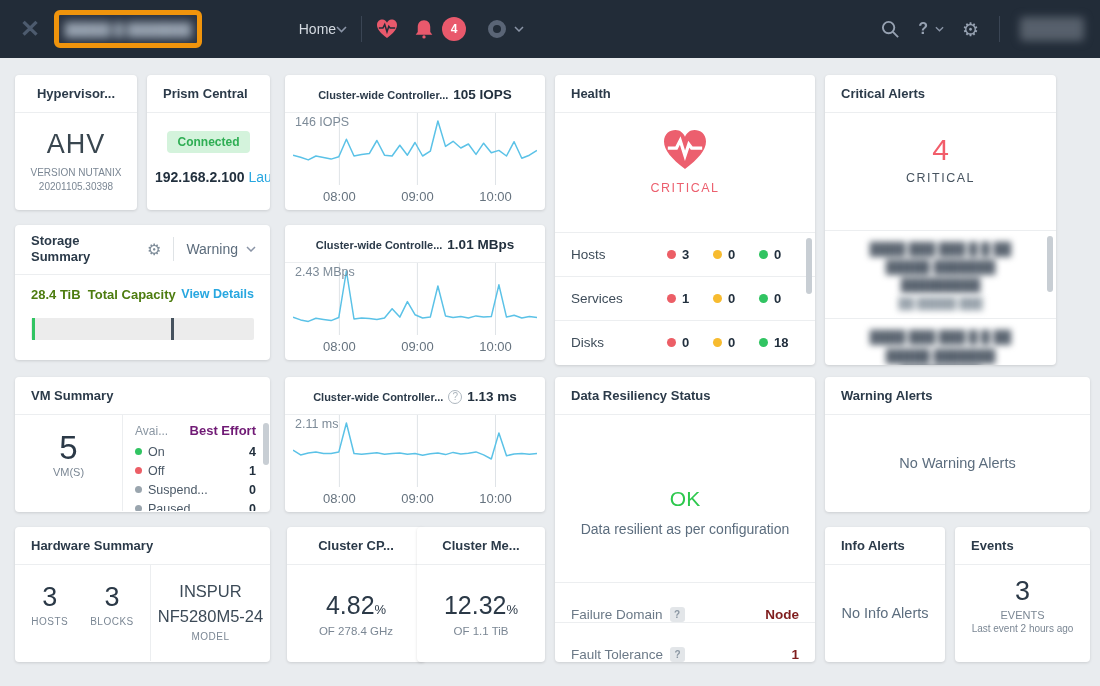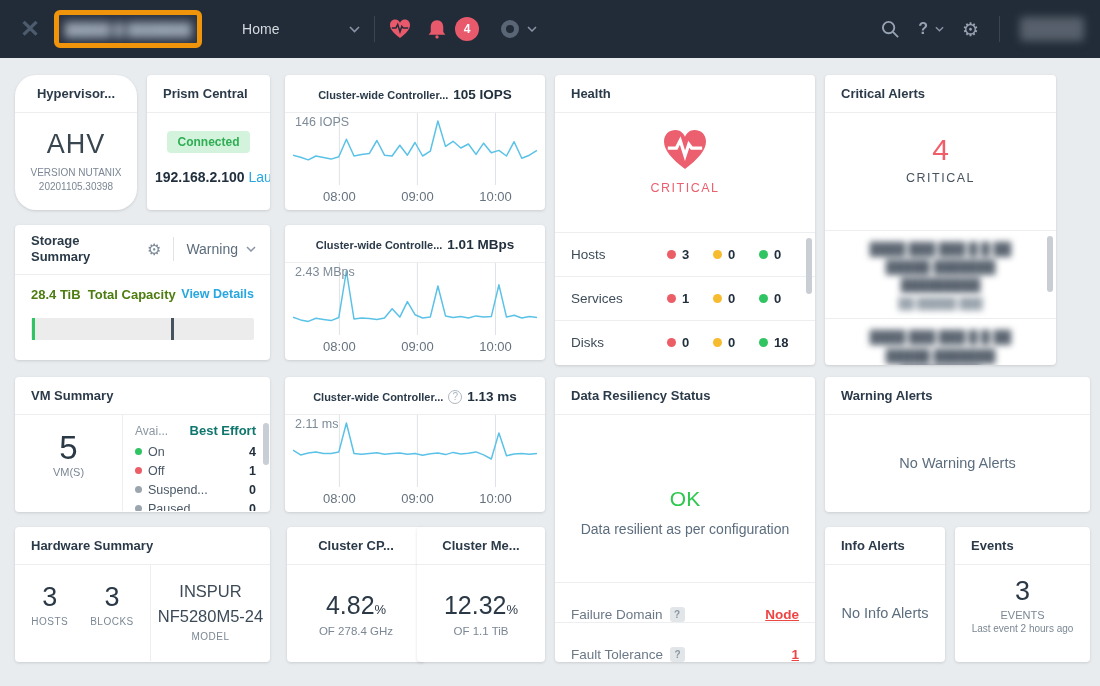--- a/index.html
+++ b/index.html
@@ -6,40 +6,40 @@
   body { font-family:"Liberation Sans", sans-serif; background:#d7dade; }
   .page { position:relative; width:1100px; height:686px; background:#e9ecef; overflow:hidden; }
 
   
   .topbar { position:absolute; top:0; left:0; width:1100px; height:58px; background:#222c38;
             display:flex; align-items:center; padding:0 16px; }
   .logo { color:#4d5b6e; font-size:24px; font-weight:bold; margin:0 14px 0 4px; line-height:1; }
   .cluster-box { border:5px solid #f0940c; border-radius:6px; background:#2b3442; width:148px; height:38px;
                  display:flex; align-items:center; justify-content:center; overflow:hidden; }
   .cluster-blur { color:#97a2b0; font-size:13px; filter:blur(4px); white-space:nowrap; }
-  .nav-home { display:flex; align-items:center; justify-content:space-between; width:118px; margin-left:40px; cursor:pointer; }
+  .nav-home { display:flex; align-items:center; justify-content:flex-end; width:118px; margin-left:27px; cursor:pointer; }
   .nav-home-label { color:#d4dae1; font-size:14px; }
   .tb-divider { width:1px; height:26px; background:#3a4554; margin:0 14px; }
   .tb-icons { display:flex; align-items:center; gap:16px; }
   .badge { background:#e9596c; color:#fff; border-radius:50%; width:24px; height:24px; font-size:12px; font-weight:bold;
            display:flex; align-items:center; justify-content:center; margin-left:-8px; }
   .ring { width:18px; height:18px; border:5px solid #5a6576; border-radius:50%; }
   .tb-right { margin-left:auto; display:flex; align-items:center; gap:18px; }
   .tb-q { color:#97a2b2; font-size:16px; font-weight:bold; }
   .gear-glyph { color:#97a2b2; font-size:19px; line-height:1; }
   .user-blur { width:64px; height:24px; border-radius:4px; background:#57606c; filter:blur(4px); }
   .chev { display:inline-block; }
 
   
   .card { position:absolute; background:#fff; border-radius:4px; box-shadow:0 1px 3px rgba(0,0,0,.13); overflow:hidden; }
   .card-title { font-size:13px; font-weight:bold; color:#2b3a49; padding:11px 16px 10px 16px;
                 border-bottom:1px solid #eceef0; min-height:38px; }
   .t-center { text-align:center; }
 
-  .c-hyp    { left:15px;  top:75px;  width:122px; height:135px;border-radius:21px; }
+  .c-hyp    { left:15px;  top:75px;  width:122px; height:135px; }
   .c-prism  { left:147px; top:75px;  width:123px; height:135px; }
   .c-chart0 { left:285px; top:75px;  width:260px; height:135px; }
   .c-health { left:555px; top:75px;  width:260px; height:290px; }
   .c-crit   { left:825px; top:75px;  width:231px; height:290px; }
   .c-storage{ left:15px;  top:225px; width:255px; height:135px; }
   .c-chart1 { left:285px; top:225px; width:260px; height:135px; }
   .c-vm     { left:15px;  top:377px; width:255px; height:135px; }
   .c-chart2 { left:285px; top:377px; width:260px; height:135px; }
   .c-resil  { left:555px; top:377px; width:260px; height:285px; }
   .c-warn   { left:825px; top:377px; width:265px; height:135px; }
@@ -107,21 +107,21 @@
   .bar-mark-dark { position:absolute; left:63%; top:0; width:3px; height:22px; background:#46525e; }
 
   
   .vm-body { display:flex; height:96px; }
   .vm-left { width:108px; text-align:center; border-right:1px solid #eceef0; padding-top:16px; }
   .vm-count { font-size:33px; color:#2b3947; line-height:1.05; }
   .vm-count-label { font-size:11px; color:#7b8794; }
   .vm-right { flex:1; position:relative; padding:8px 14px 0 12px; overflow:hidden; }
   .vm-hrow { display:flex; align-items:baseline; margin-bottom:4px; }
   .vm-col1 { font-size:12px; color:#8b97a3; }
-  .vm-col2 { margin-left:auto; font-size:13px; font-weight:bold; color:#0f766e; }
+  .vm-col2 { margin-left:auto; font-size:13px; font-weight:bold; color:#701a75; }
   .vm-row { display:flex; align-items:center; gap:6px; height:19px; font-size:12.5px; color:#4a5866; }
   .vm-row .dot { width:7px; height:7px; }
   .vm-val { margin-left:auto; font-weight:bold; color:#22303e; }
 
   
   .hw-body { display:flex; height:96px; }
   .hw-left { width:136px; display:flex; justify-content:center; gap:22px; padding-top:18px; border-right:1px solid #eceef0; }
   .stat { text-align:center; }
   .stat-num { font-size:27px; color:#2b3947; line-height:1.1; }
   .stat-label { font-size:10px; color:#7b8794; letter-spacing:.5px; margin-top:3px; }
@@ -136,21 +136,21 @@
   .pct-sub { font-size:11.5px; color:#7b8794; margin-top:5px; }
 
   
   .resil-hero { text-align:center; height:167px; padding-top:72px; }
   .resil-status { color:#2dc84d; font-size:21px; }
   .resil-desc { color:#5c6d7e; font-size:14px; margin-top:10px; }
   .rrow { display:flex; align-items:flex-end; height:40px; padding:0 16px; border-top:1px solid #eceef0; }
   .rrow-label { font-size:13.5px; color:#6b7987; display:flex; align-items:center; gap:7px; }
   .qbox { width:15px; height:15px; border-radius:3px; background:#e3e6e9; color:#8b97a3; font-size:10px; font-weight:bold;
           display:inline-flex; align-items:center; justify-content:center; cursor:pointer; }
-  .rrow-val { margin-left:auto; font-size:13.5px; font-weight:bold; color:#ef4444;text-decoration:underline; }
+  .rrow-val { margin-left:auto; font-size:13.5px; font-weight:bold; color:#7f1d1d; }
 
   
   .empty-body { display:flex; align-items:center; justify-content:center; height:96px;
                 color:#5c6d7e; font-size:14.5px; text-align:center; padding:0 8px; }
   .events-body { text-align:center; padding-top:12px; }
   .events-count { font-size:27px; color:#2b3947; line-height:1.1; }
   .events-label { font-size:11px; color:#7b8794; margin-top:2px; }
   .events-sub { font-size:10px; color:#7b8794; line-height:1.3; margin-top:1px; padding:0 6px; }
 </style>
 </head>

